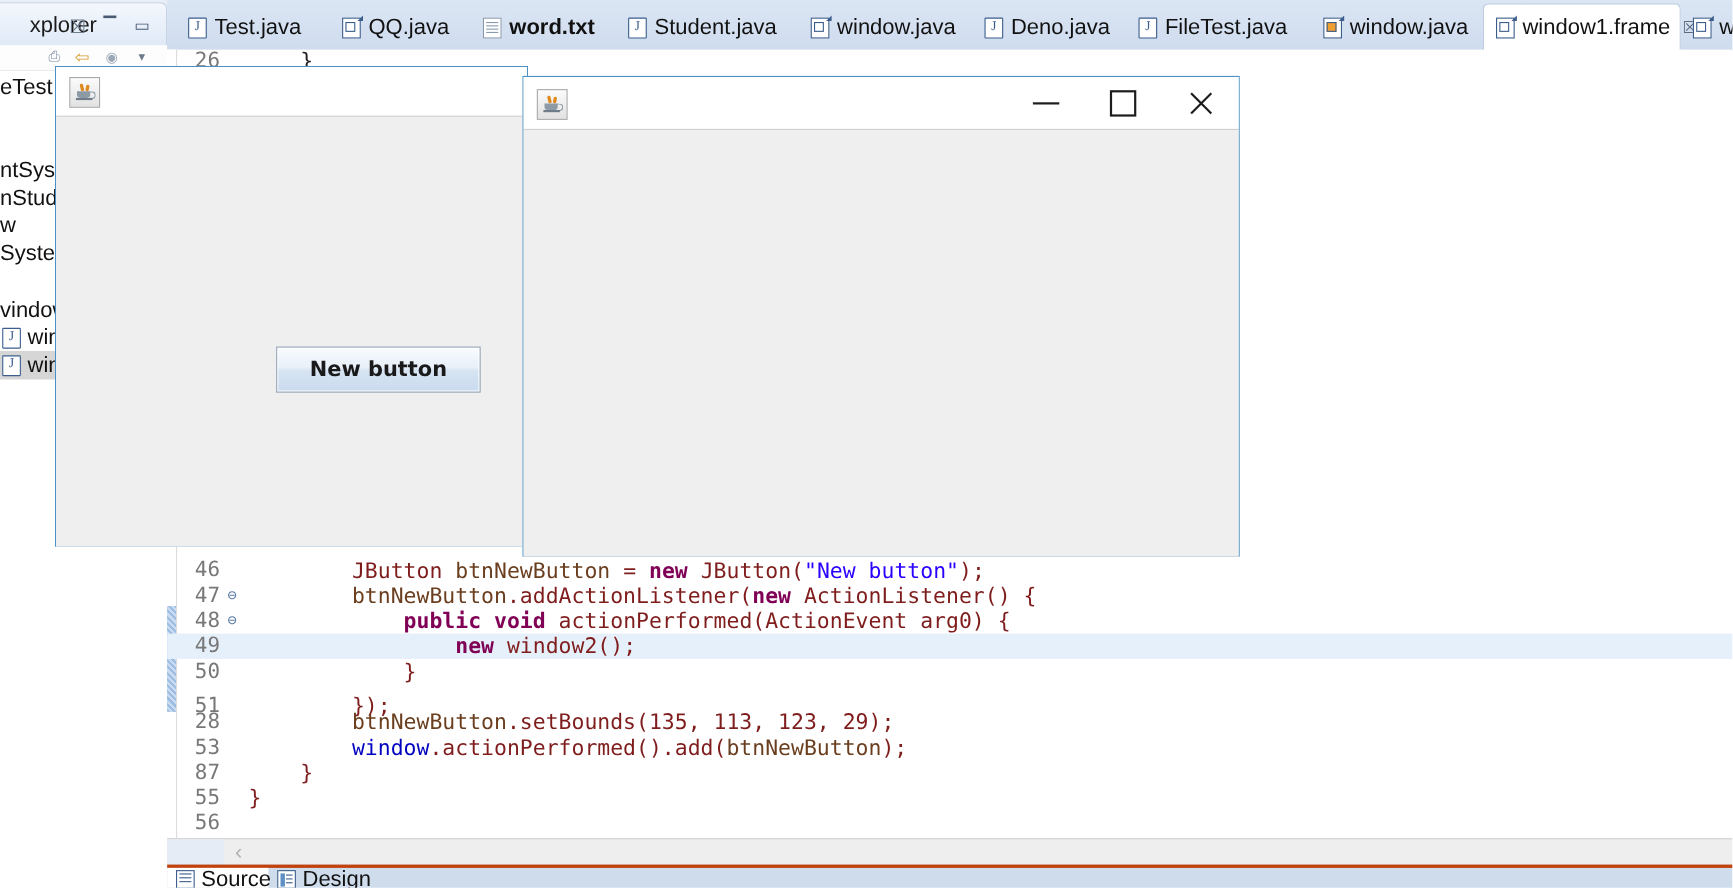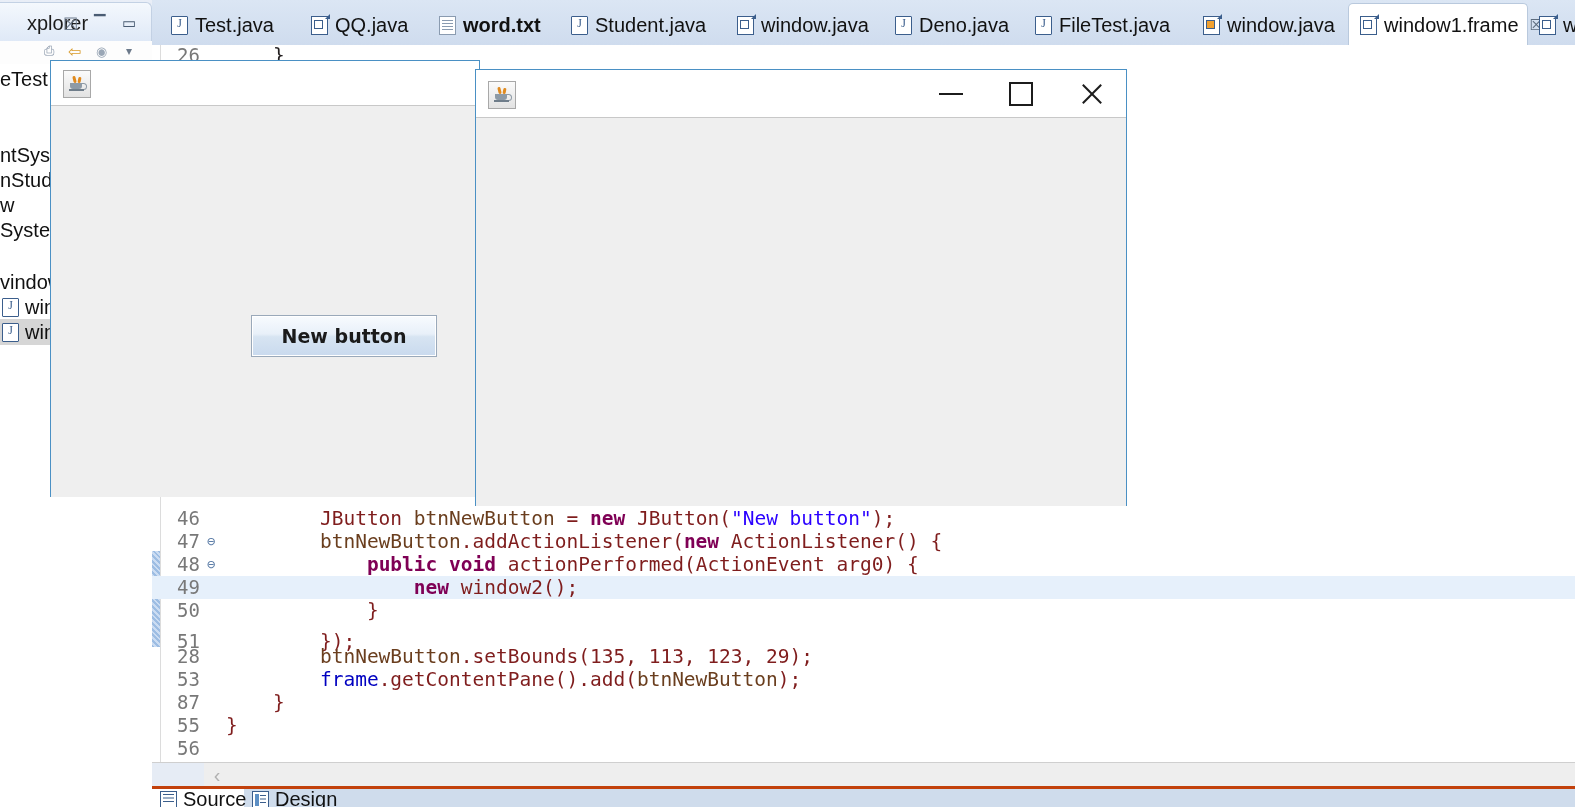--- a/index.html
+++ b/index.html
@@ -325,21 +325,21 @@
     </div>
     <div class="codearea" id="code">
         <div class="cl" style="top: -1px;"><span class="ln">26</span><span class="txt pln">    }</span></div>
         <div class="cl" style="top: 462px;"><span class="ln">46</span><span class="txt"><span class="pln">        </span><span class="pln">JButton</span><span class="pln"> </span><span class="loc">btnNewButton</span><span class="pln"> </span><span class="pln">=</span><span class="pln"> </span><span class="kw">new</span><span class="pln"> JButton(</span><span class="str">"New button"</span><span class="pln">);</span></span></div>
         <div class="cl" style="top: 485px;"><span class="ln">47</span><span class="fold">⊖</span><span class="txt"><span class="pln">        </span><span class="loc">btnNewButton</span><span class="pln">.addActionListener(</span><span class="kw">new</span><span class="pln"> ActionListener() {</span></span></div>
         <div class="cl" style="top: 508px;"><span class="ln">48</span><span class="fold">⊖</span><span class="txt"><span class="pln">            </span><span class="kw">public</span><span class="pln"> </span><span class="kw">void</span><span class="pln"> actionPerformed(ActionEvent arg0) {</span></span></div>
         <div class="cl hl" style="top: 531px;"><span class="ln">49</span><span class="txt"><span class="pln">                </span><span class="kw">new</span><span class="pln"> window2();</span></span></div>
         <div class="cl" style="top: 554px;"><span class="ln">50</span><span class="txt"><span class="pln">            }</span></span></div>
         <div class="cl" style="top: 585px;"><span class="ln">51</span><span class="txt"><span class="pln">        });</span></span></div>
         <div class="cl" style="top: 600px;"><span class="ln">28</span><span class="txt"><span class="pln">        </span><span class="loc">btnNewButton</span><span class="pln">.setBounds(135, 113, 123, 29);</span></span></div>
-        <div class="cl" style="top: 623px;"><span class="ln">53</span><span class="txt"><span class="pln">        </span><span class="fld">frame</span><span class="pln">.getContentPane().add(</span><span class="loc">btnNewButton</span><span class="pln">);</span></span></div>
+        <div class="cl" style="top: 623px;"><span class="ln">53</span><span class="txt"><span class="pln">        </span><span class="fld">window</span><span class="pln">.actionPerformed().add(</span><span class="loc">btnNewButton</span><span class="pln">);</span></span></div>
         <div class="cl" style="top: 646px;"><span class="ln">87</span><span class="txt"><span class="pln">    }</span></span></div>
         <div class="cl" style="top: 669px;"><span class="ln">55</span><span class="txt"><span class="pln">}</span></span></div>
         <div class="cl" style="top: 692px;"><span class="ln">56</span><span class="txt"></span></div>
       </div>
   </div>
 
   <div class="h-scroll">
     <div class="leftcap"></div>
     <span class="back">‹</span>
   </div>

